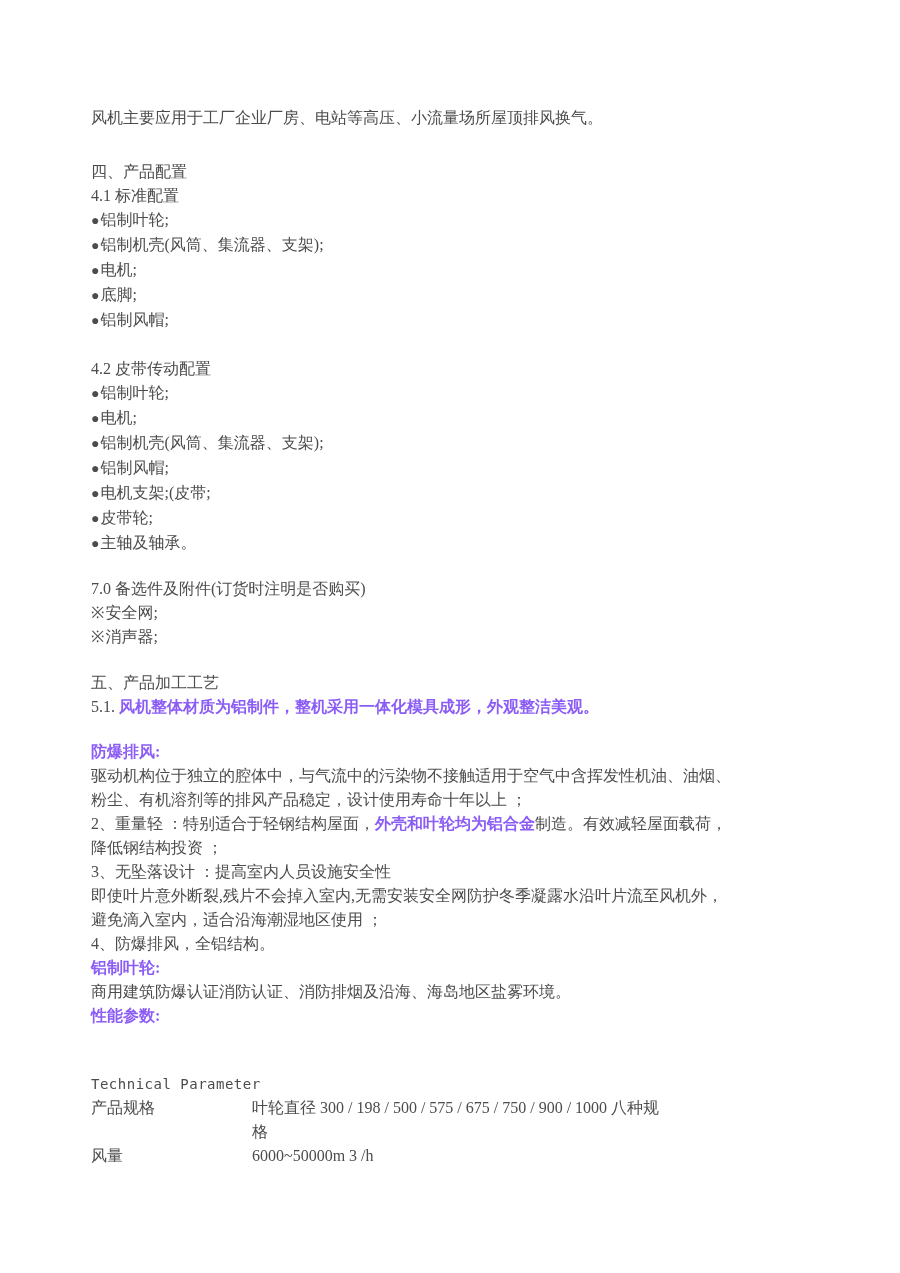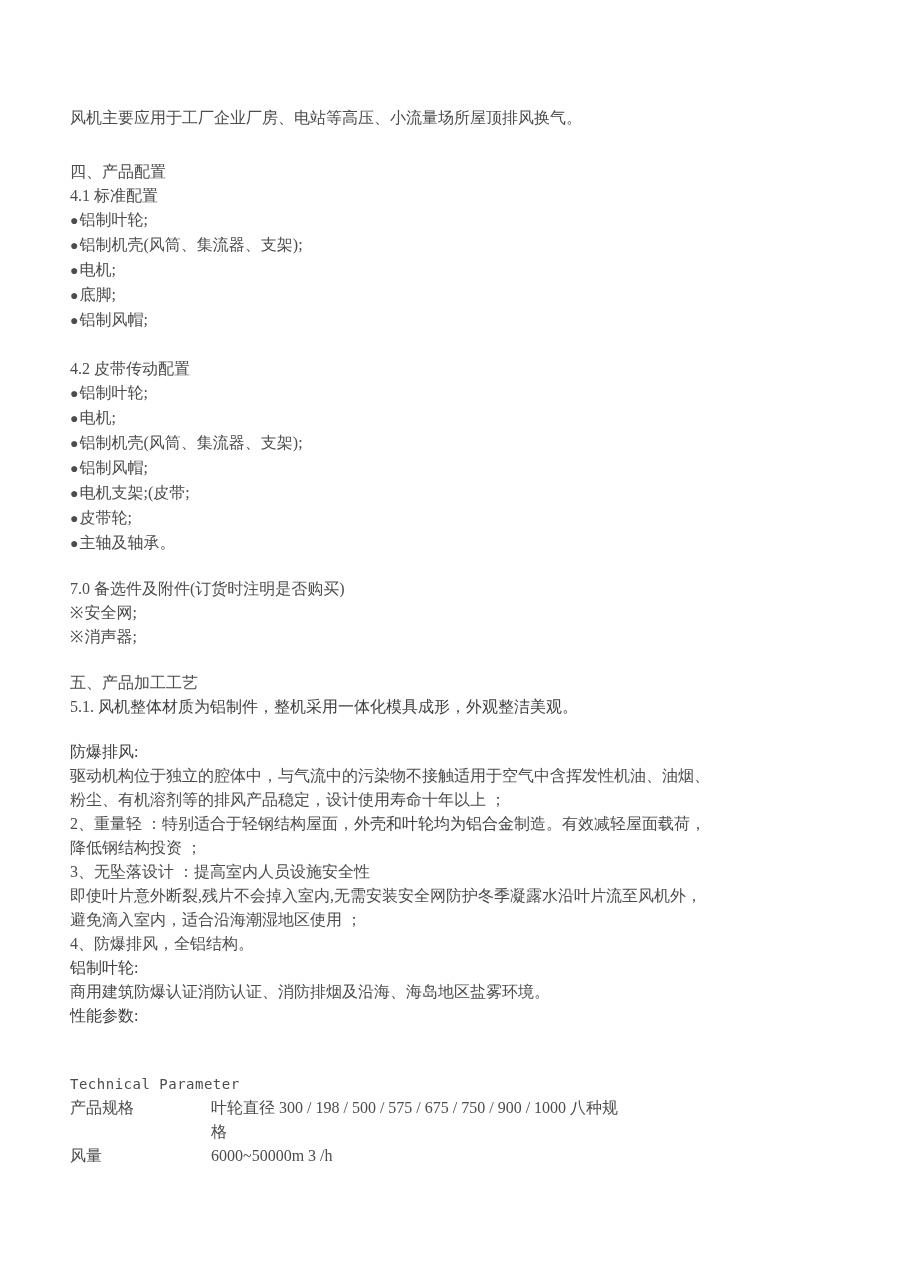--- a/index.html
+++ b/index.html
@@ -11,50 +11,50 @@
     width: 900px;
     height: 1273px;
     overflow: hidden;
     font-family: "Liberation Serif", "DejaVu Serif", serif;
     color: #4c4c4c;
   }
   .page {
     box-sizing: border-box;
     width: 900px;
     height: 1085px;
-    padding: 106px 115px 0 70px;
+    padding: 106px 115px 0 91px;
     font-size: 16px;
   }
   .line {
     line-height: 24px;
     min-height: 24px;
   }
   .block { margin: 0 0 24px 0; }
   .block.intro    { margin-bottom: 30px; }
   .block.config   { margin-bottom: 24px; }
   .block.belt     { margin-bottom: 21px; }
   .block.optional { margin-bottom: 22px; }
   .block.process  { margin-bottom: 21px; }
   .block.tail     { margin-bottom: 0; }
   .b {
-    font-weight: normal;
-    color: #404040;
+    font-weight: bold;
+    color: #8b5cf6;
   }
   .marker {
     display: inline-block;
     margin-right: 1px;
   }
   .bullet-marker { font-size: 14px; }
   .mono {
     font-family: "DejaVu Sans Mono", "Liberation Mono", monospace;
     font-size: 14px;
     letter-spacing: 0.5px;
     margin-top: 44px;
   }
-  .trow { display: flex; }
+  .trow { display: flex; gap: 20px; }
   .tlabel {
     width: 141px;
     flex: none;
   }
   .tvalue {
     width: 412px;
   }
 </style>
 </head>
 <body>

